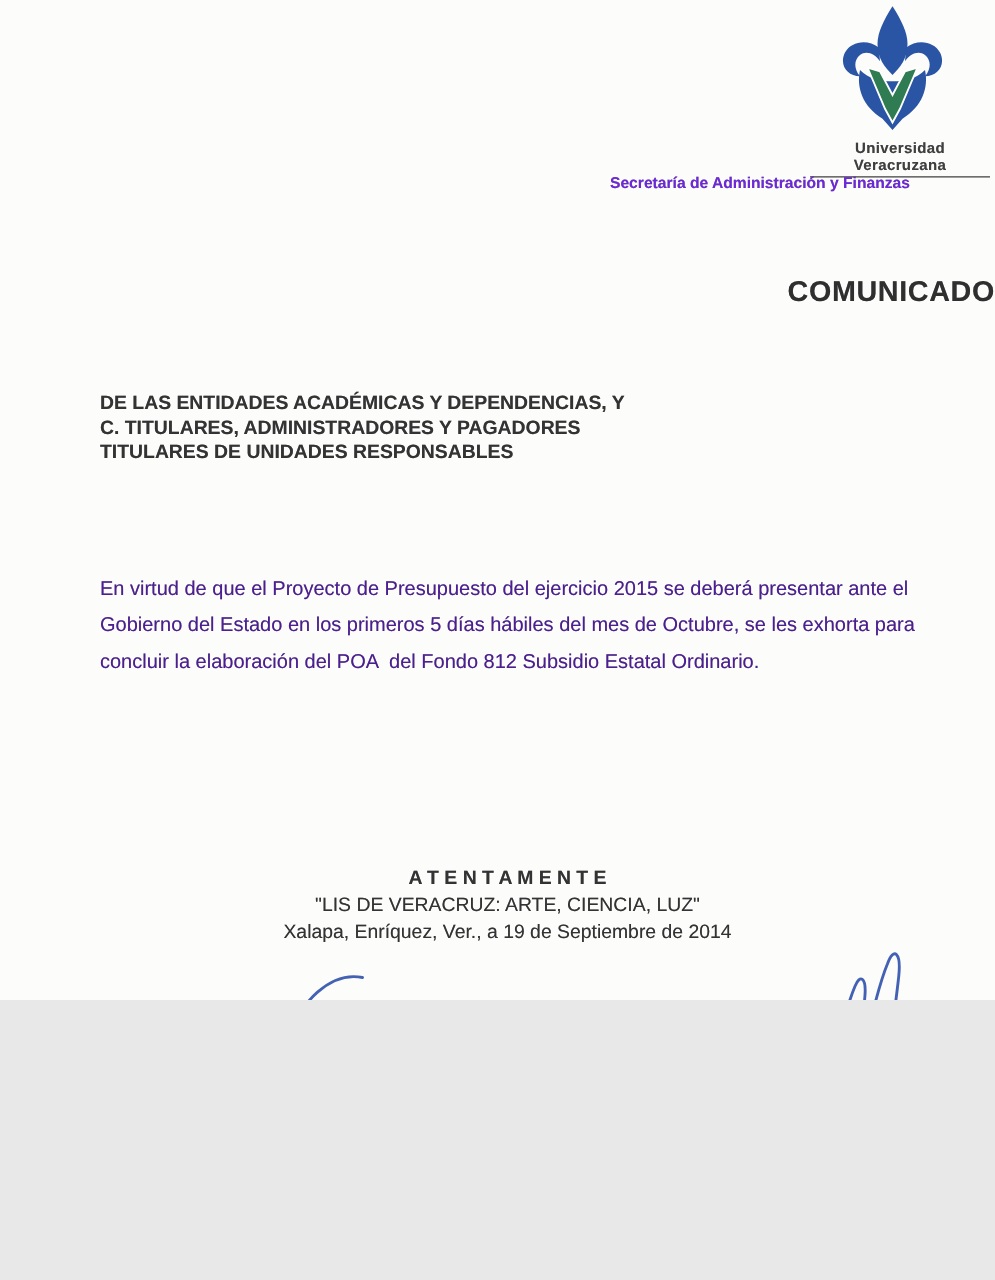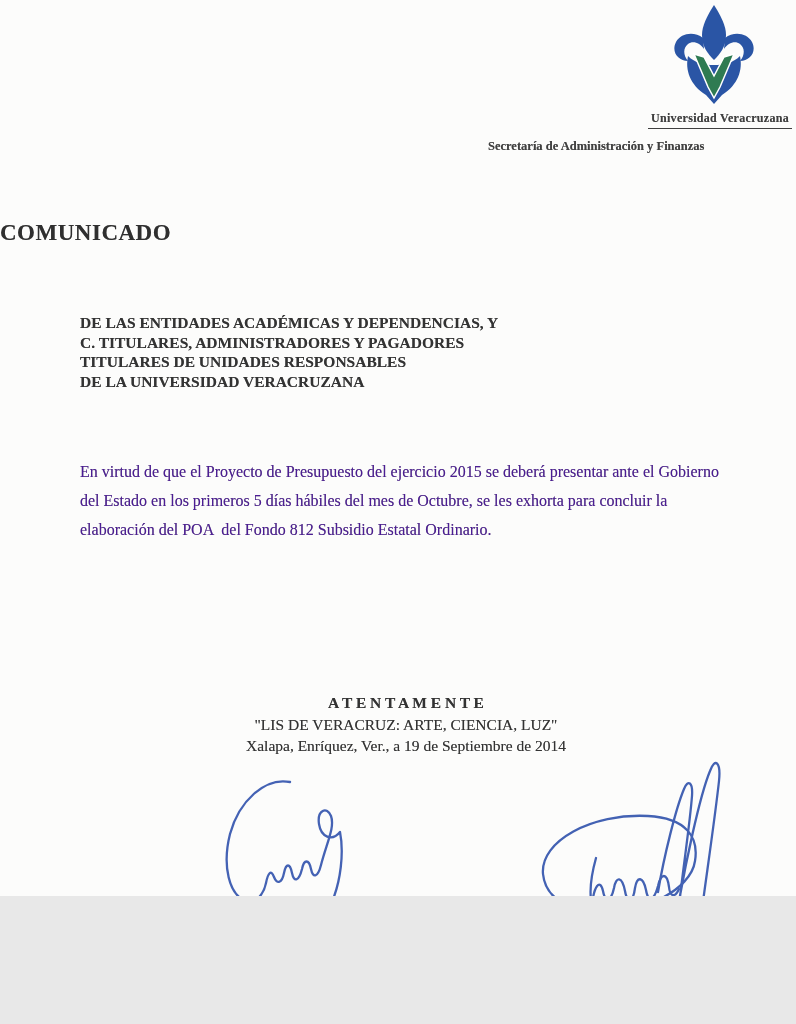--- a/index.html
+++ b/index.html
@@ -1,30 +1,30 @@
 <!DOCTYPE html>
 <html><head>
 <meta charset="utf-8">
 <style>
   html,body{margin:0;padding:0;background:#e8e8e8;}
   .page{
-    position:relative;width:796px;height:896px;margin:0 auto;
+    position:relative;width:796px;height:800px;margin:0 auto;
     background:#fcfcfb;overflow:hidden;
-    font-family:Liberation Serif, serif;color:#333;
+    font-family:Liberation Sans, sans-serif;color:#333;
     text-shadow:0 0 .5px rgba(60,60,60,.55);
   }
   .logo-svg{position:absolute;left:672px;top:4px;width:84px;height:102px;}
   .wordmark{
     position:absolute;left:648px;top:111px;width:144px;text-align:center;
     font-size:12px;font-weight:bold;letter-spacing:.3px;color:#3f3f3f;
     border-bottom:1.6px solid #3f3f3f;padding-bottom:2px;
   }
   .dept{position:absolute;left:488px;top:138px;font-size:12.5px;font-weight:bold;
-        line-height:16.5px;color:#404040;}
-  .title{position:absolute;left:0;top:220px;width:796px;margin:0;text-align:left;
+        line-height:16.5px;color:#6d28d9;}
+  .title{position:absolute;left:0;top:220px;width:796px;margin:0;text-align:right;
          font-size:23px;font-weight:bold;letter-spacing:.5px;color:#2f2f2f;}
   .recipient{position:absolute;left:80px;top:313px;font-size:15.5px;font-weight:bold;
              line-height:19.6px;color:#333;}
   .para{position:absolute;left:80px;width:662px;margin:0;font-size:16px;line-height:29px;
         color:#4c1d95;white-space:pre-wrap;}
   .p1{top:457px;}
   .p2{top:548px;}
   .closing{position:absolute;left:0;top:692px;width:812px;text-align:center;
            font-size:15.5px;line-height:21.5px;color:#333;}
   .closing .salute{font-weight:bold;}
@@ -55,21 +55,20 @@
   <div class="dept">
     <div>Secretaría de Administración y Finanzas</div>
   </div>
 
   <h1 class="title">COMUNICADO</h1>
 
   <div class="recipient">
     <div>DE LAS ENTIDADES ACADÉMICAS Y DEPENDENCIAS, Y</div>
     <div>C. TITULARES, ADMINISTRADORES Y PAGADORES</div>
     <div>TITULARES DE UNIDADES RESPONSABLES</div>
-    <div>DE LA UNIVERSIDAD VERACRUZANA</div>
   </div>
 
   <p class="para p1">En virtud de que el Proyecto de Presupuesto del ejercicio 2015 se deberá presentar ante el Gobierno del Estado en los primeros 5 días hábiles del mes de Octubre, se les exhorta para concluir la elaboración del POA  del Fondo 812 Subsidio Estatal Ordinario.</p>
 
   <div class="closing">
     <div class="salute">A T E N T A M E N T E</div>
     <div>"LIS DE VERACRUZ: ARTE, CIENCIA, LUZ"</div>
     <div>Xalapa, Enríquez, Ver., a 19 de Septiembre de 2014</div>
   </div>
 

